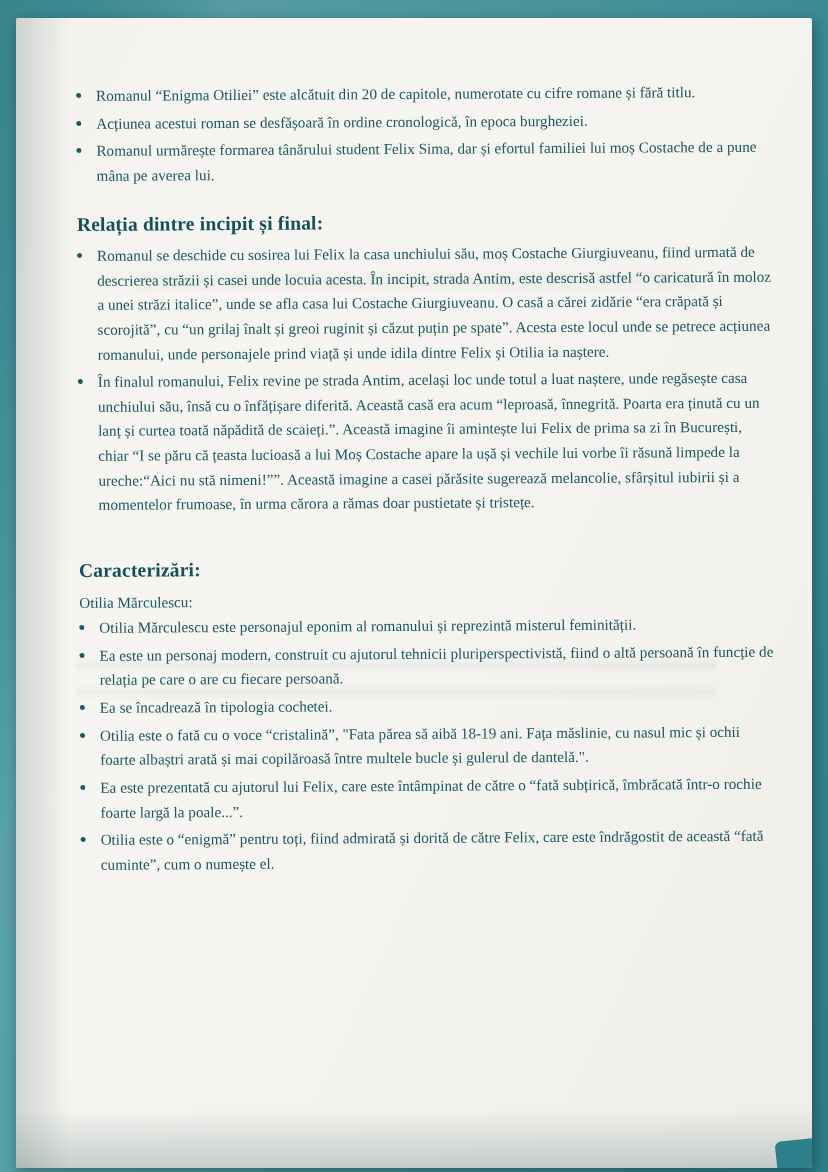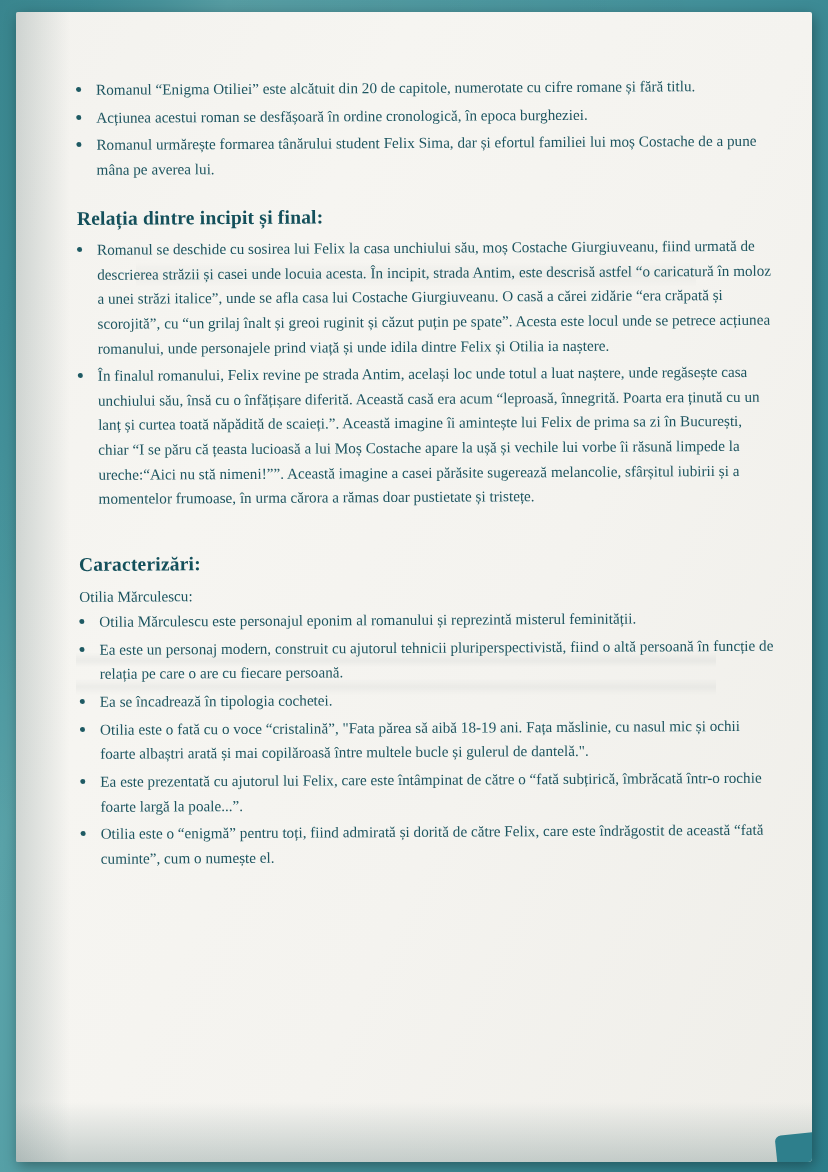--- a/index.html
+++ b/index.html
@@ -18,21 +18,21 @@
     top: 0;
     left: 0;
     width: 828px;
     height: 1172px;
     background:
       radial-gradient(ellipse at 18% 8%, rgba(0,0,0,0.05), rgba(0,0,0,0) 60%),
       linear-gradient(105deg, #3b8a93 0%, #40909a 8%, #4a98a0 14%, #5aa3a9 20%, #2c7d8a 100%);
   }
   .page {
     position: absolute;
-    top: 12px;
+    top: 18px;
     left: 16px;
     width: 796px;
     height: 1150px;
     background:
       linear-gradient(115deg, #f3f2ee 0%, #f6f5f1 30%, #f4f3ef 60%, #efeee9 100%);
     box-shadow: 2px 4px 14px rgba(0,0,0,0.35);
     border-radius: 2px 2px 4px 2px;
     overflow: hidden;
   }
   

